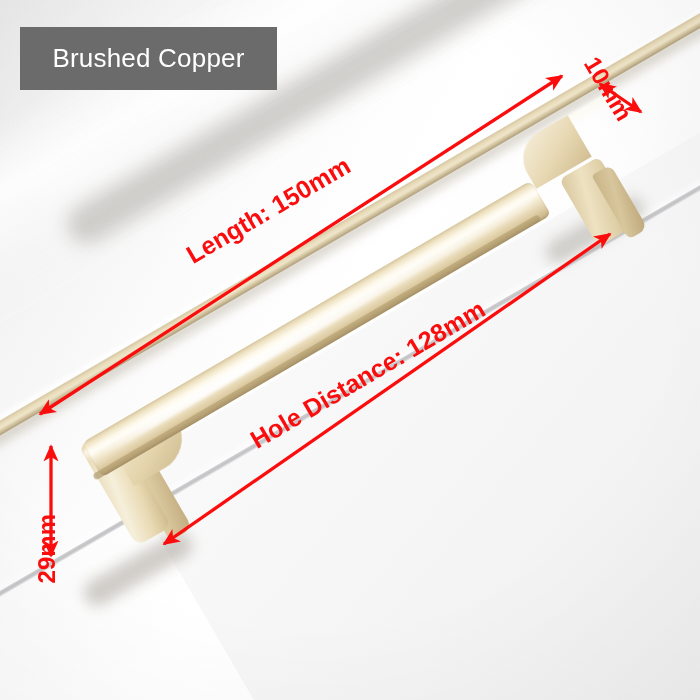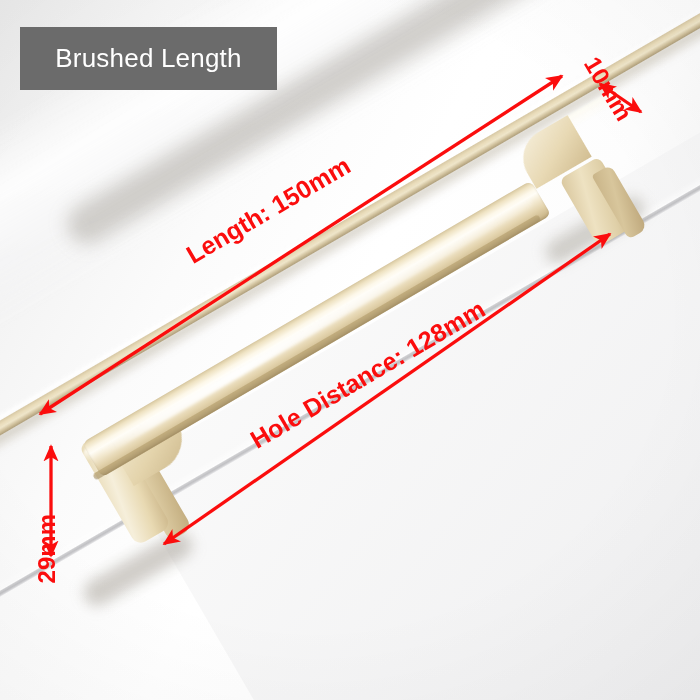--- a/index.html
+++ b/index.html
@@ -481,21 +481,21 @@
     <div class="shoulder-right"></div>
 
     <div class="handle-bar"></div>
     <div class="handle-bar-edge"></div>
     <div class="handle-bar-spec"></div>
   </div>
 
   <div class="vignette"></div>
 
   <div id="color-badge">
-    <span class="txt">Brushed Length</span>
+    <span class="txt">Brushed Copper</span>
   </div>
 
   <div id="dims">
     <svg width="700" height="700" viewBox="0 0 700 700">
       <defs>
         <marker id="ah" viewBox="0 0 10 10" refX="9" refY="5" markerWidth="5.2" markerHeight="5.2" orient="auto-start-reverse">
           <path d="M 0 0.6 L 10 5 L 0 9.4 L 2.6 5 Z" fill="#fb0d0d"></path>
         </marker>
       </defs>
 

